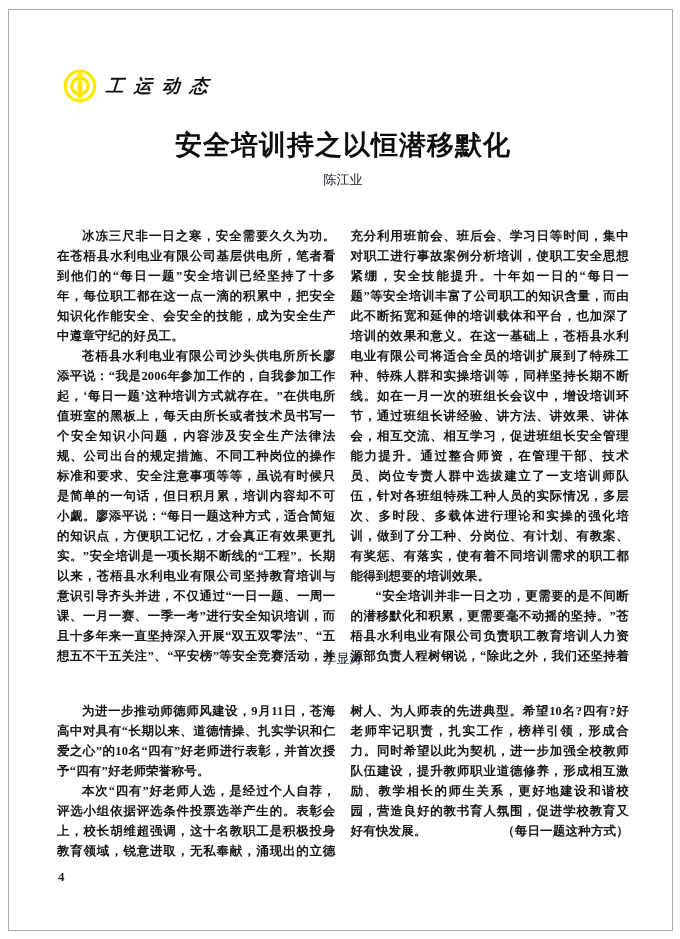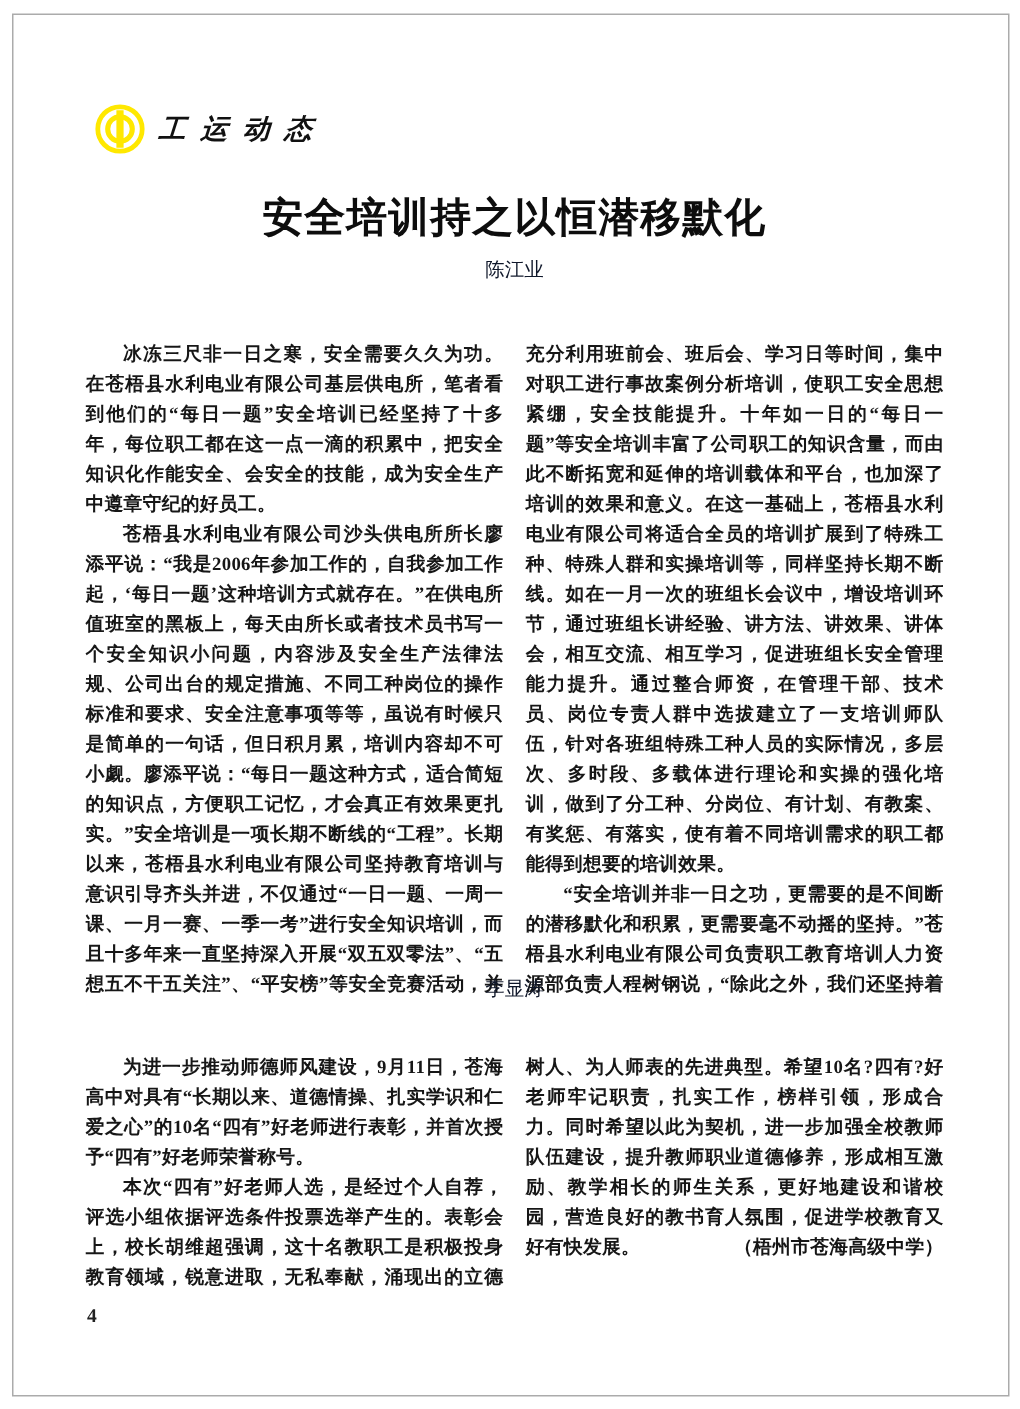--- a/index.html
+++ b/index.html
@@ -88,17 +88,17 @@
   <div class="article-author a1">陈江业</div>
   <div class="article-body b1">
     <p>冰冻三尺非一日之寒，安全需要久久为功。在苍梧县水利电业有限公司基层供电所，笔者看到他们的“每日一题”安全培训已经坚持了十多年，每位职工都在这一点一滴的积累中，把安全知识化作能安全、会安全的技能，成为安全生产中遵章守纪的好员工。</p>
     <p>苍梧县水利电业有限公司沙头供电所所长廖添平说：“我是2006年参加工作的，自我参加工作起，‘每日一题’这种培训方式就存在。”在供电所值班室的黑板上，每天由所长或者技术员书写一个安全知识小问题，内容涉及安全生产法律法规、公司出台的规定措施、不同工种岗位的操作标准和要求、安全注意事项等等，虽说有时候只是简单的一句话，但日积月累，培训内容却不可小觑。廖添平说：“每日一题这种方式，适合简短的知识点，方便职工记忆，才会真正有效果更扎实。”安全培训是一项长期不断线的“工程”。长期以来，苍梧县水利电业有限公司坚持教育培训与意识引导齐头并进，不仅通过“一日一题、一周一课、一月一赛、一季一考”进行安全知识培训，而且十多年来一直坚持深入开展“双五双零法”、“五想五不干五关注”、“平安榜”等安全竞赛活动，并充分利用班前会、班后会、学习日等时间，集中对职工进行事故案例分析培训，使职工安全思想紧绷，安全技能提升。十年如一日的“每日一题”等安全培训丰富了公司职工的知识含量，而由此不断拓宽和延伸的培训载体和平台，也加深了培训的效果和意义。在这一基础上，苍梧县水利电业有限公司将适合全员的培训扩展到了特殊工种、特殊人群和实操培训等，同样坚持长期不断线。如在一月一次的班组长会议中，增设培训环节，通过班组长讲经验、讲方法、讲效果、讲体会，相互交流、相互学习，促进班组长安全管理能力提升。通过整合师资，在管理干部、技术员、岗位专责人群中选拔建立了一支培训师队伍，针对各班组特殊工种人员的实际情况，多层次、多时段、多载体进行理论和实操的强化培训，做到了分工种、分岗位、有计划、有教案、有奖惩、有落实，使有着不同培训需求的职工都能得到想要的培训效果。</p>
     <p><span>“安全培训并非一日之功，更需要的是不间断的潜移默化和积累，更需要毫不动摇的坚持。”苍梧县水利电业有限公司负责职工教育培训人力资源部负责人程树钢说，“除此之外，我们还坚持着很多良好有效的培训方式，比如基层职工一直严格遵循着‘师带徒’的培训方式，新职工要和经验丰富安全绩效好的老职工签订师徒合同，从师父身上学会和掌握受用一辈子的安全习惯和技能，正是这些长期坚持的安全培训，才构成了安全生产中坚固的基础”。苍梧县水利电业有限公司持之以恒的安全教育和学习，职工安全意识的不间断灌输和强化，在电网建设施工过程和日常工作中起到了督促、警示、预防、注意安全的积极作用，同时起到了为电网建设生产平安顺利保驾护航的特殊重要作用。</span></p>
   </div>
 
   <div class="article-author a2">李显涛</div>
   <div class="article-body b2">
     <p>为进一步推动师德师风建设，9月11日，苍海高中对具有“长期以来、道德情操、扎实学识和仁爱之心”的10名“四有”好老师进行表彰，并首次授予“四有”好老师荣誉称号。</p>
-    <p><span>本次“四有”好老师人选，是经过个人自荐，评选小组依据评选条件投票选举产生的。表彰会上，校长胡维超强调，这十名教职工是积极投身教育领域，锐意进取，无私奉献，涌现出的立德树人、为人师表的先进典型。希望10名?四有?好老师牢记职责，扎实工作，榜样引领，形成合力。同时希望以此为契机，进一步加强全校教师队伍建设，提升教师职业道德修养，形成相互激励、教学相长的师生关系，更好地建设和谐校园，营造良好的教书育人氛围，促进学校教育又好有快发展。</span><span class="attribution">（梧州市苍海高级中学）</span></p>
+    <p><span>本次“四有”好老师人选，是经过个人自荐，评选小组依据评选条件投票选举产生的。表彰会上，校长胡维超强调，这十名教职工是积极投身教育领域，锐意进取，无私奉献，涌现出的立德树人、为人师表的先进典型。希望10名?四有?好老师牢记职责，扎实工作，榜样引领，形成合力。同时希望以此为契机，进一步加强全校教师队伍建设，提升教师职业道德修养，形成相互激励、教学相长的师生关系，更好地建设和谐校园，营造良好的教书育人氛围，促进学校教育又好有快发展。</span><span class="attribution">（每日一题这种方式）</span></p>
   </div>
 
   <div class="page-number">4</div>
 </div>
 
 </body></html>

